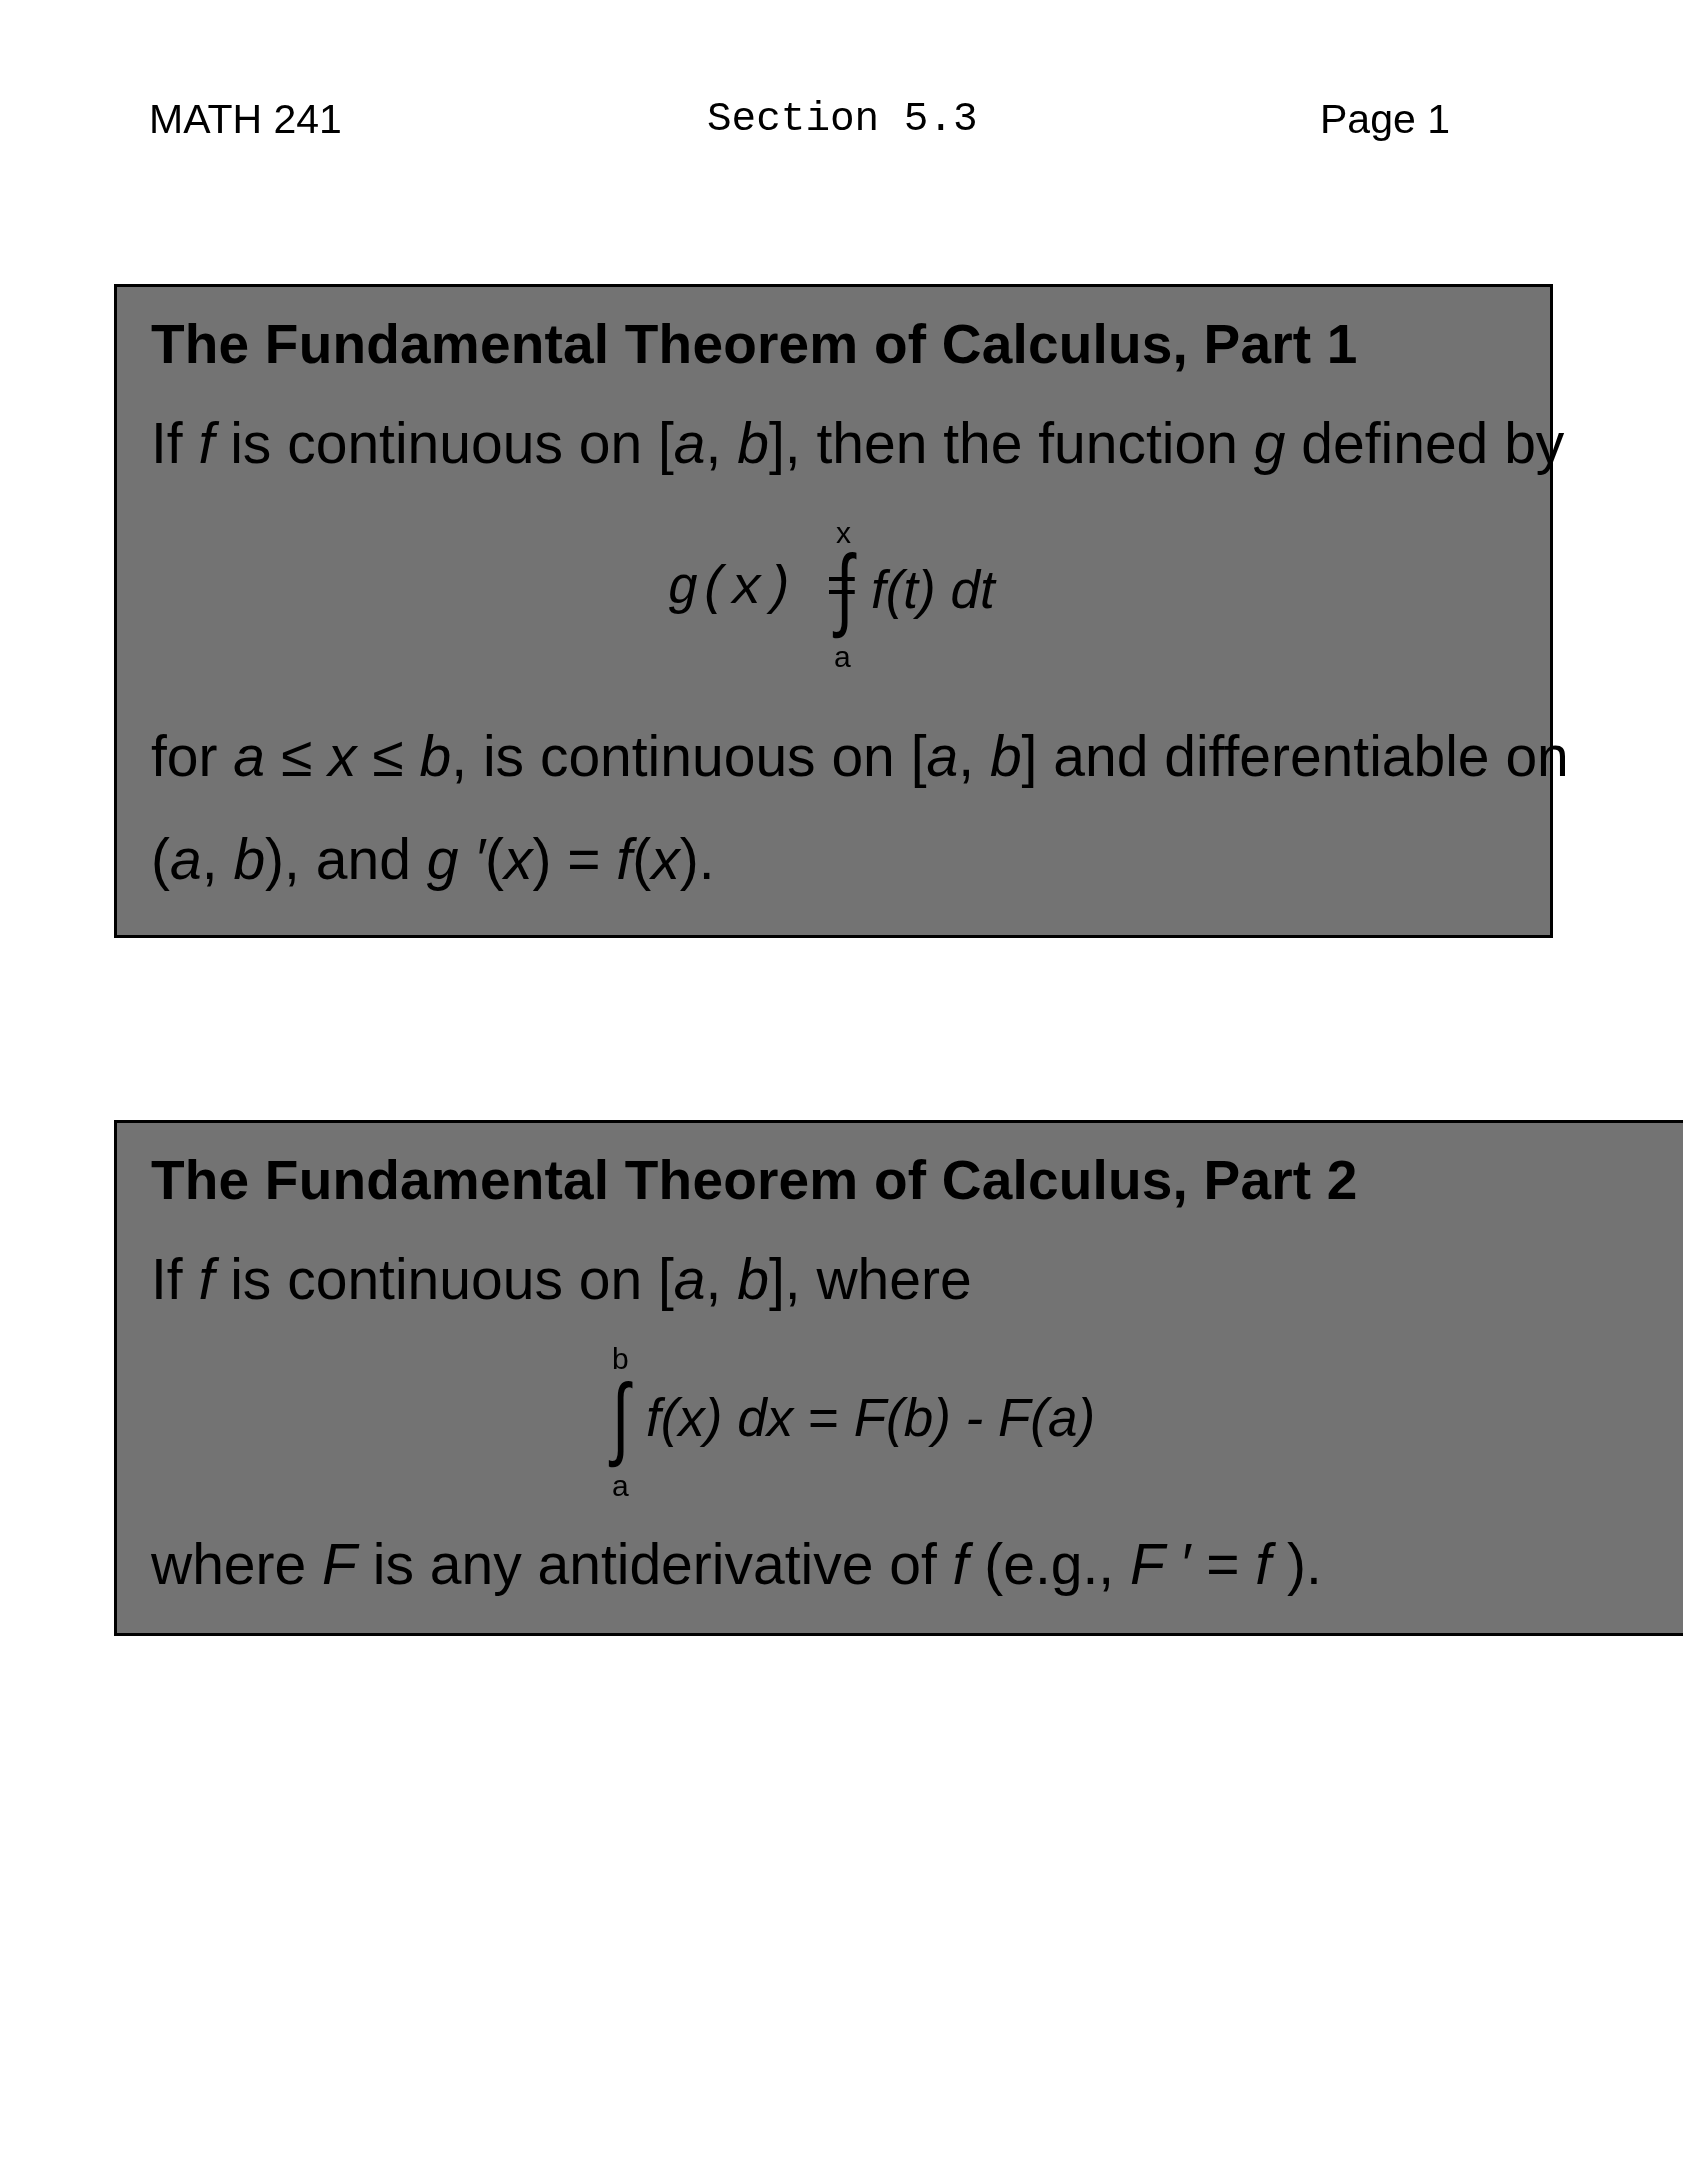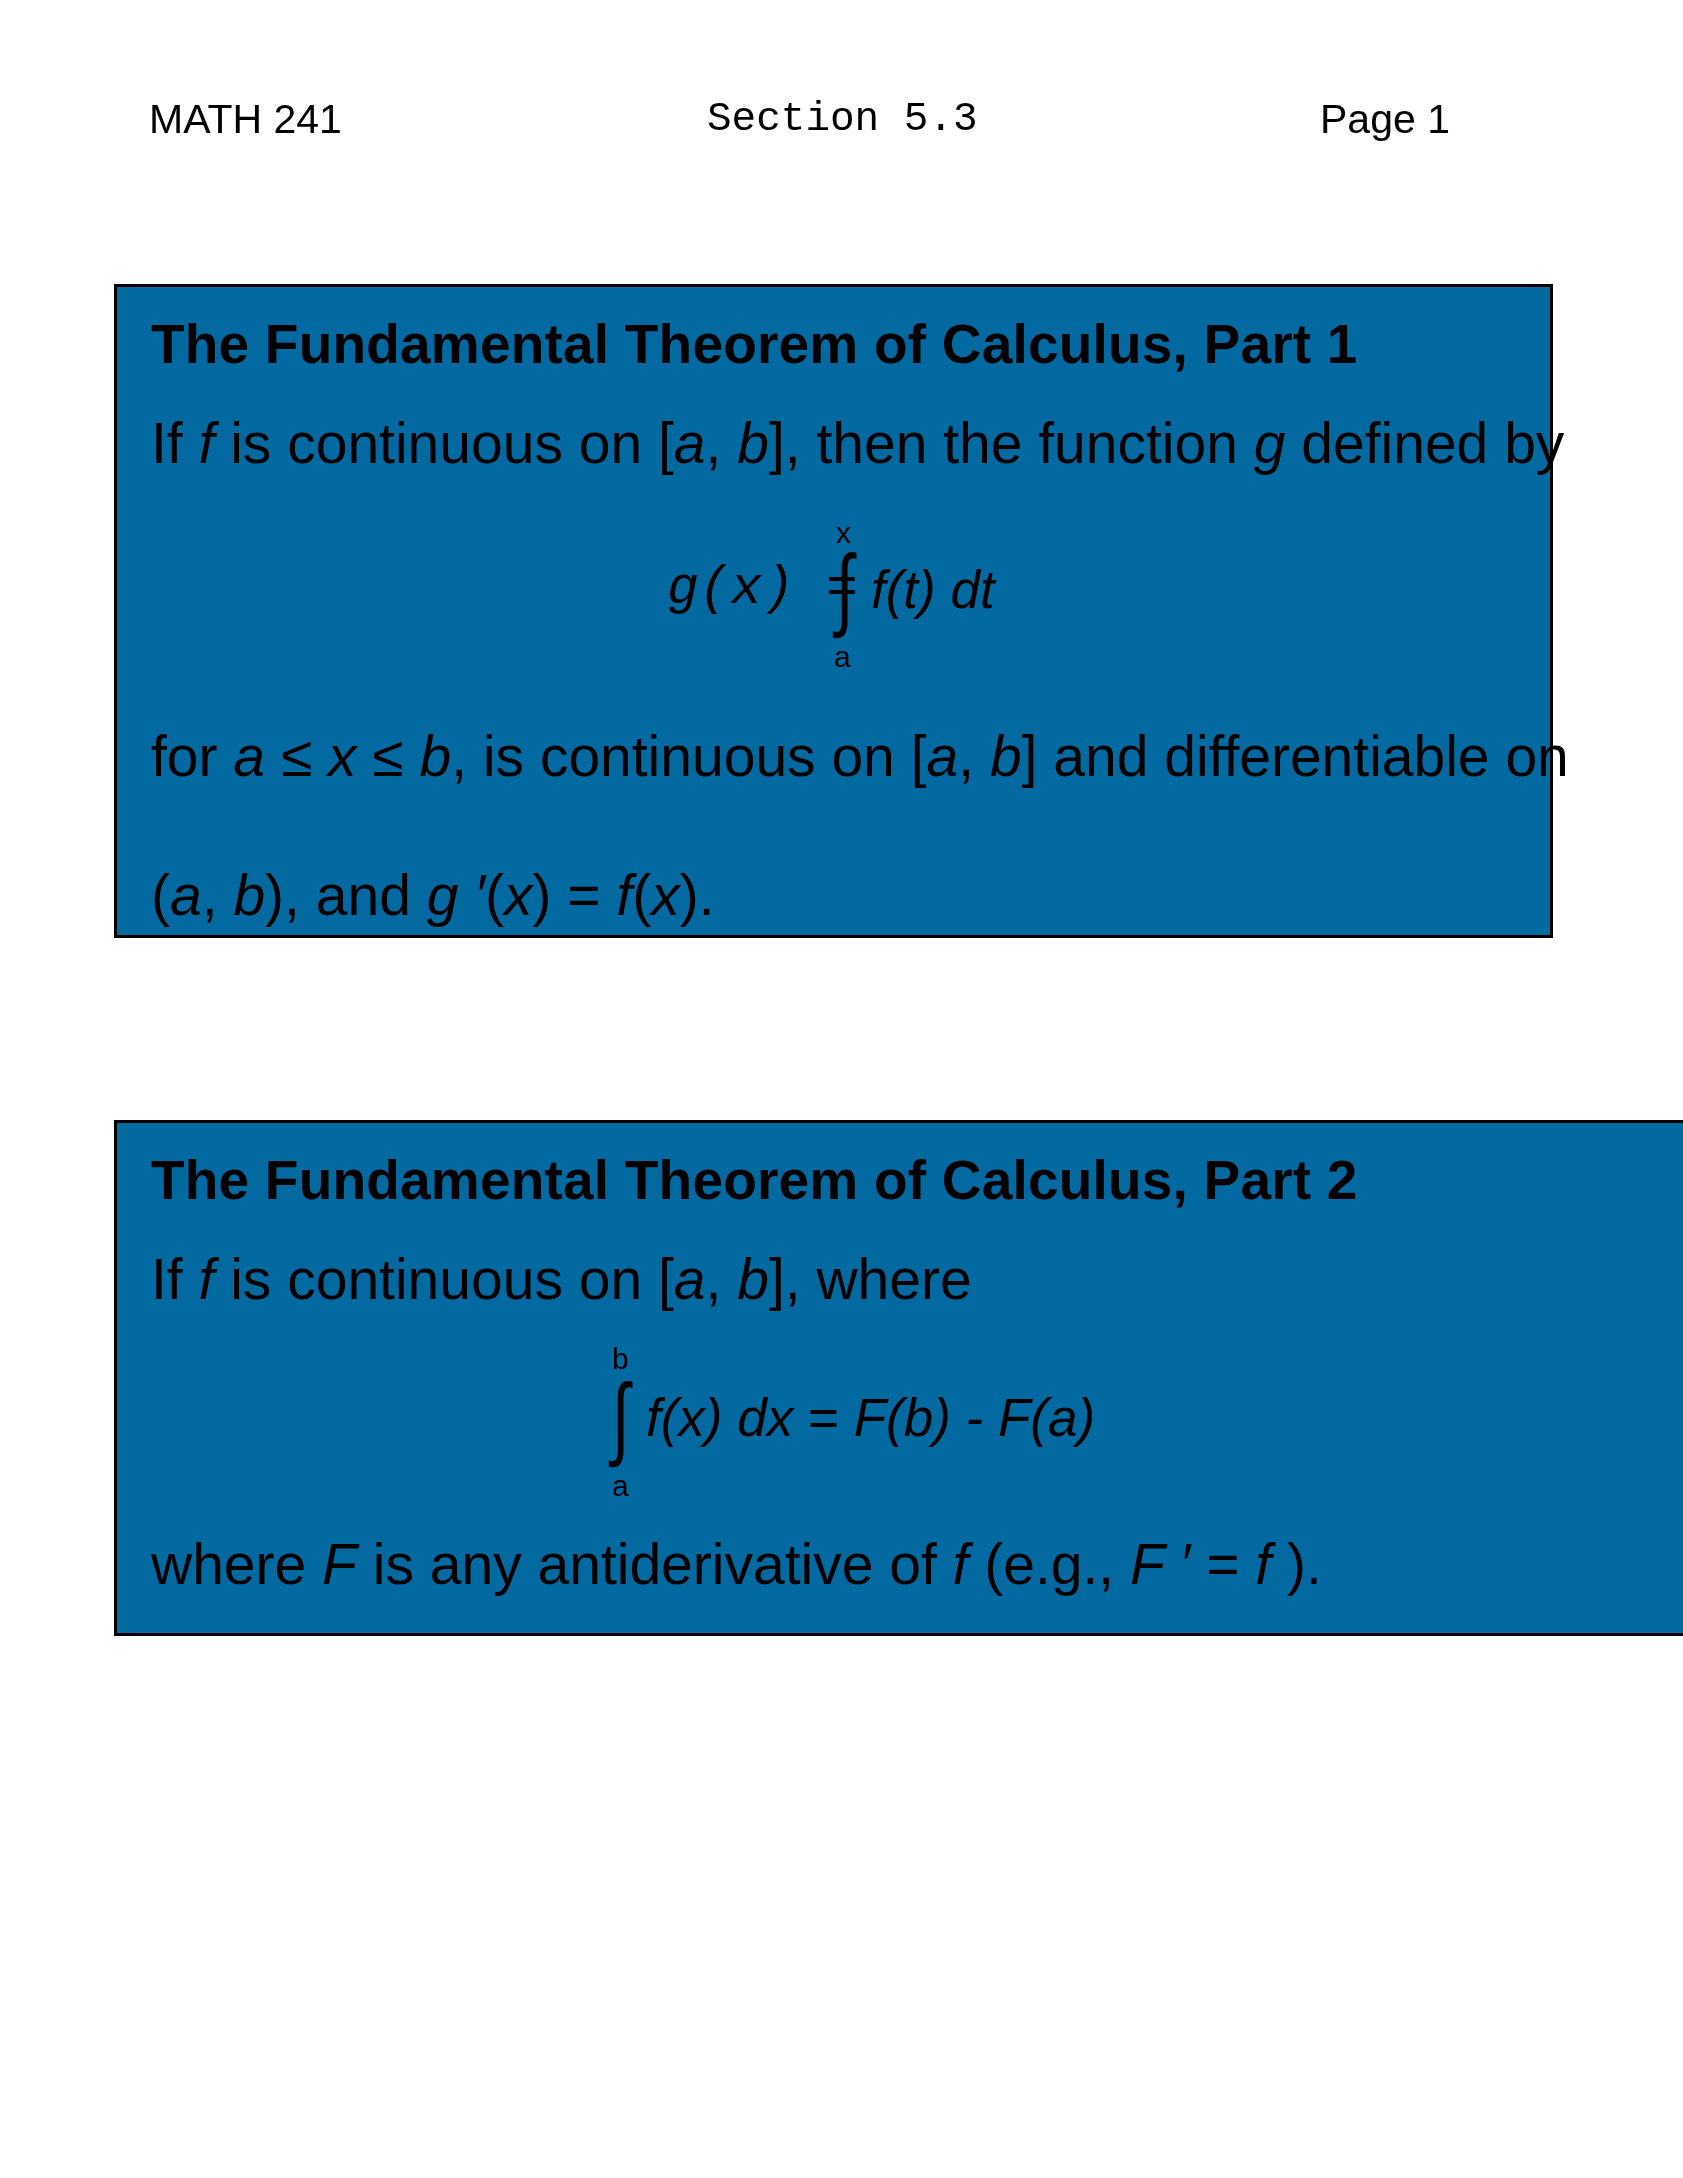--- a/index.html
+++ b/index.html
@@ -6,21 +6,21 @@
   body {
     width: 1683px; height: 2178px; position: relative; overflow: hidden;
     font-family: "Liberation Sans", sans-serif; color: #000;
   }
   .hdr { position: absolute; top: 99px; font-size: 41px; line-height: 40px; white-space: nowrap; }
   .hdr-left { left: 149px; }
   .hdr-center { left: 707px; font-family: Liberation Mono, monospace; }
   .hdr-right { left: 1320px; }
 
   .box {
-    position: absolute; border: 3px solid #000; box-sizing: border-box; background: #0369a1;
+    position: absolute; border: 3px solid #000; box-sizing: border-box; background: #737373;
   }
   .box1 { left: 114px; top: 284px; width: 1439px; height: 654px; }
   .box2 { left: 114px; top: 1120px; width: 1604px; height: 516px; }
 
   .title {
     position: absolute; left: 34px; font-weight: bold; font-size: 55px;
     line-height: 63px; white-space: nowrap; letter-spacing: 0.2px;
   }
   .body-line {
     position: absolute; left: 34px; font-size: 57px; line-height: 59px; white-space: nowrap;
@@ -57,21 +57,21 @@
     <span class="int" style="left:715px; top:255px;">∫</span>
     <span class="lim" style="left:719px; top:230px;">x</span>
     <span class="lim" style="left:717px; top:354px;">a</span>
     <div class="formula f-italic" style="left:754px; top:273px;">f(t) dt</div>
   </div>
 
   <div class="body-line" style="top:440px;">
     <span>for </span><i>a</i><span> ≤ </span><i>x</i><span> ≤ </span><i>b</i><span>, is continuous on [</span><i>a</i><span>, </span><i>b</i><span>] and differentiable on</span>
   </div>
 
-  <div class="body-line" style="top:543px;margin-top:36px;">
+  <div class="body-line" style="top:543px;">
     <span>(</span><i>a</i><span>, </span><i>b</i><span>), and </span><i>g ′</i><span>(</span><i>x</i><span>) = </span><i>f</i><span>(</span><i>x</i><span>).</span>
   </div>
 </div>
 
 <div class="box box2">
   <div class="title" style="top:26px;">The Fundamental Theorem of Calculus, Part 2</div>
 
   <div class="body-line" style="top:127px;">
     <span>If </span><i>f</i><span> is continuous on [</span><i>a</i><span>, </span><i>b</i><span>], where</span>
   </div>

